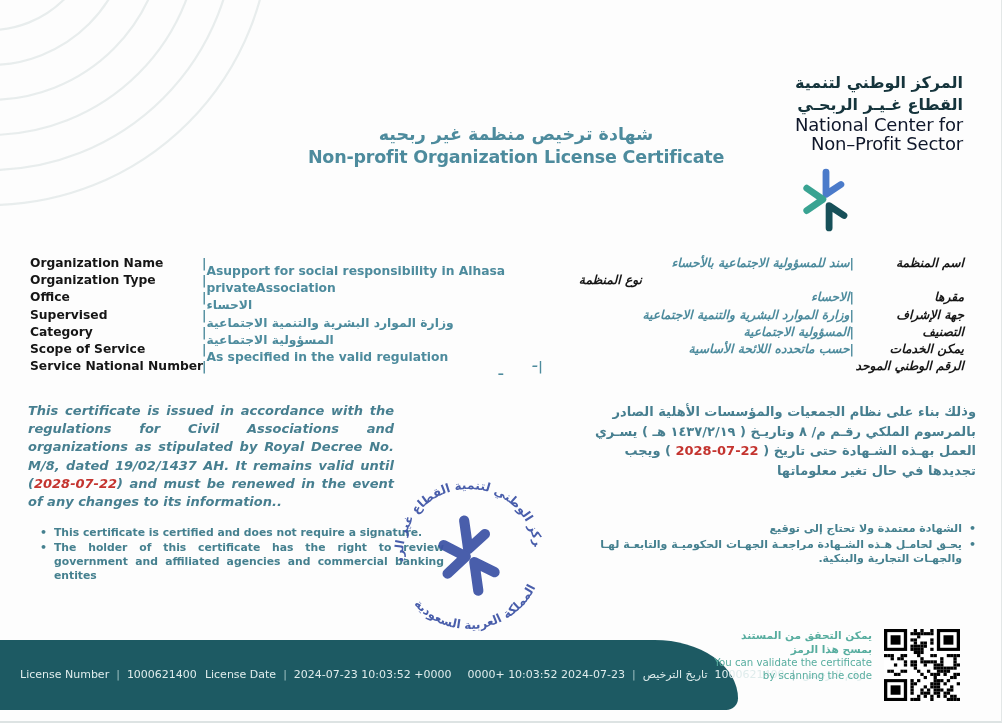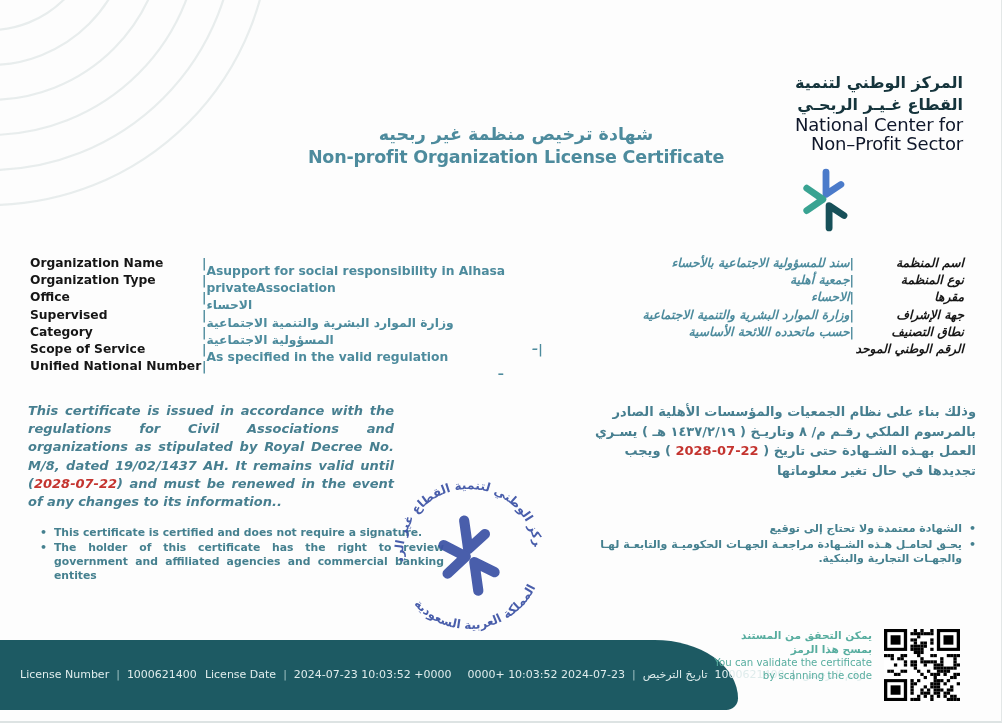--- a/index.html
+++ b/index.html
@@ -137,46 +137,49 @@
       <span class="lbl">Category</span>
       <span class="pipe">|</span>
       <span class="val">المسؤولية الاجتماعية</span>
     </div>
     <div class="frow">
       <span class="lbl">Scope of Service</span>
       <span class="pipe">|</span>
       <span class="val">As specified in the valid regulation</span>
     </div>
     <div class="frow last">
-      <span class="lbl">Unified National Number</span>
+      <span class="lbl">Service National Number</span>
       <span class="pipe">|</span>
       <span class="val">–</span>
     </div>
   </div>
 
   <div class="fields-ar">
     <div class="frow">
       <span class="valwrap"><span class="pipe">|</span><span>سند للمسؤولية الاجتماعية بالأحساء</span></span>
       <span class="lbl">اسم المنظمة</span>
     </div>
     <div class="frow">
-      <span class="valwrap"><span class="pipe">|</span><span>جمعية أهلية</span></span>
       <span class="lbl">نوع المنظمة</span>
     </div>
     <div class="frow">
       <span class="valwrap"><span class="pipe">|</span><span>الاحساء</span></span>
       <span class="lbl">مقرها</span>
     </div>
     <div class="frow">
       <span class="valwrap"><span class="pipe">|</span><span>وزارة الموارد البشرية والتنمية الاجتماعية</span></span>
       <span class="lbl">جهة الإشراف</span>
     </div>
     <div class="frow">
+      <span class="valwrap"><span class="pipe">|</span><span>المسؤولية الاجتماعية</span></span>
+      <span class="lbl">التصنيف</span>
+    </div>
+    <div class="frow">
       <span class="valwrap"><span class="pipe">|</span><span>حسب ماتحدده اللائحة الأساسية</span></span>
-      <span class="lbl">نطاق التصنيف</span>
+      <span class="lbl">يمكن الخدمات</span>
     </div>
     <div class="frow last">
       <span class="valwrap"><span>–</span><span class="pipe">|</span></span>
       <span class="lbl">الرقم الوطني الموحد</span>
     </div>
   </div>
 
   <div class="para-en">
     <span>This certificate is issued in accordance with the regulations for Civil Associations and organizations as stipulated by Royal Decree No. M/8, dated 19/02/1437 AH. It remains valid until (</span><span class="red">2028-07-22</span><span>) and must be renewed in the event of any changes to its information..</span>
   </div>

